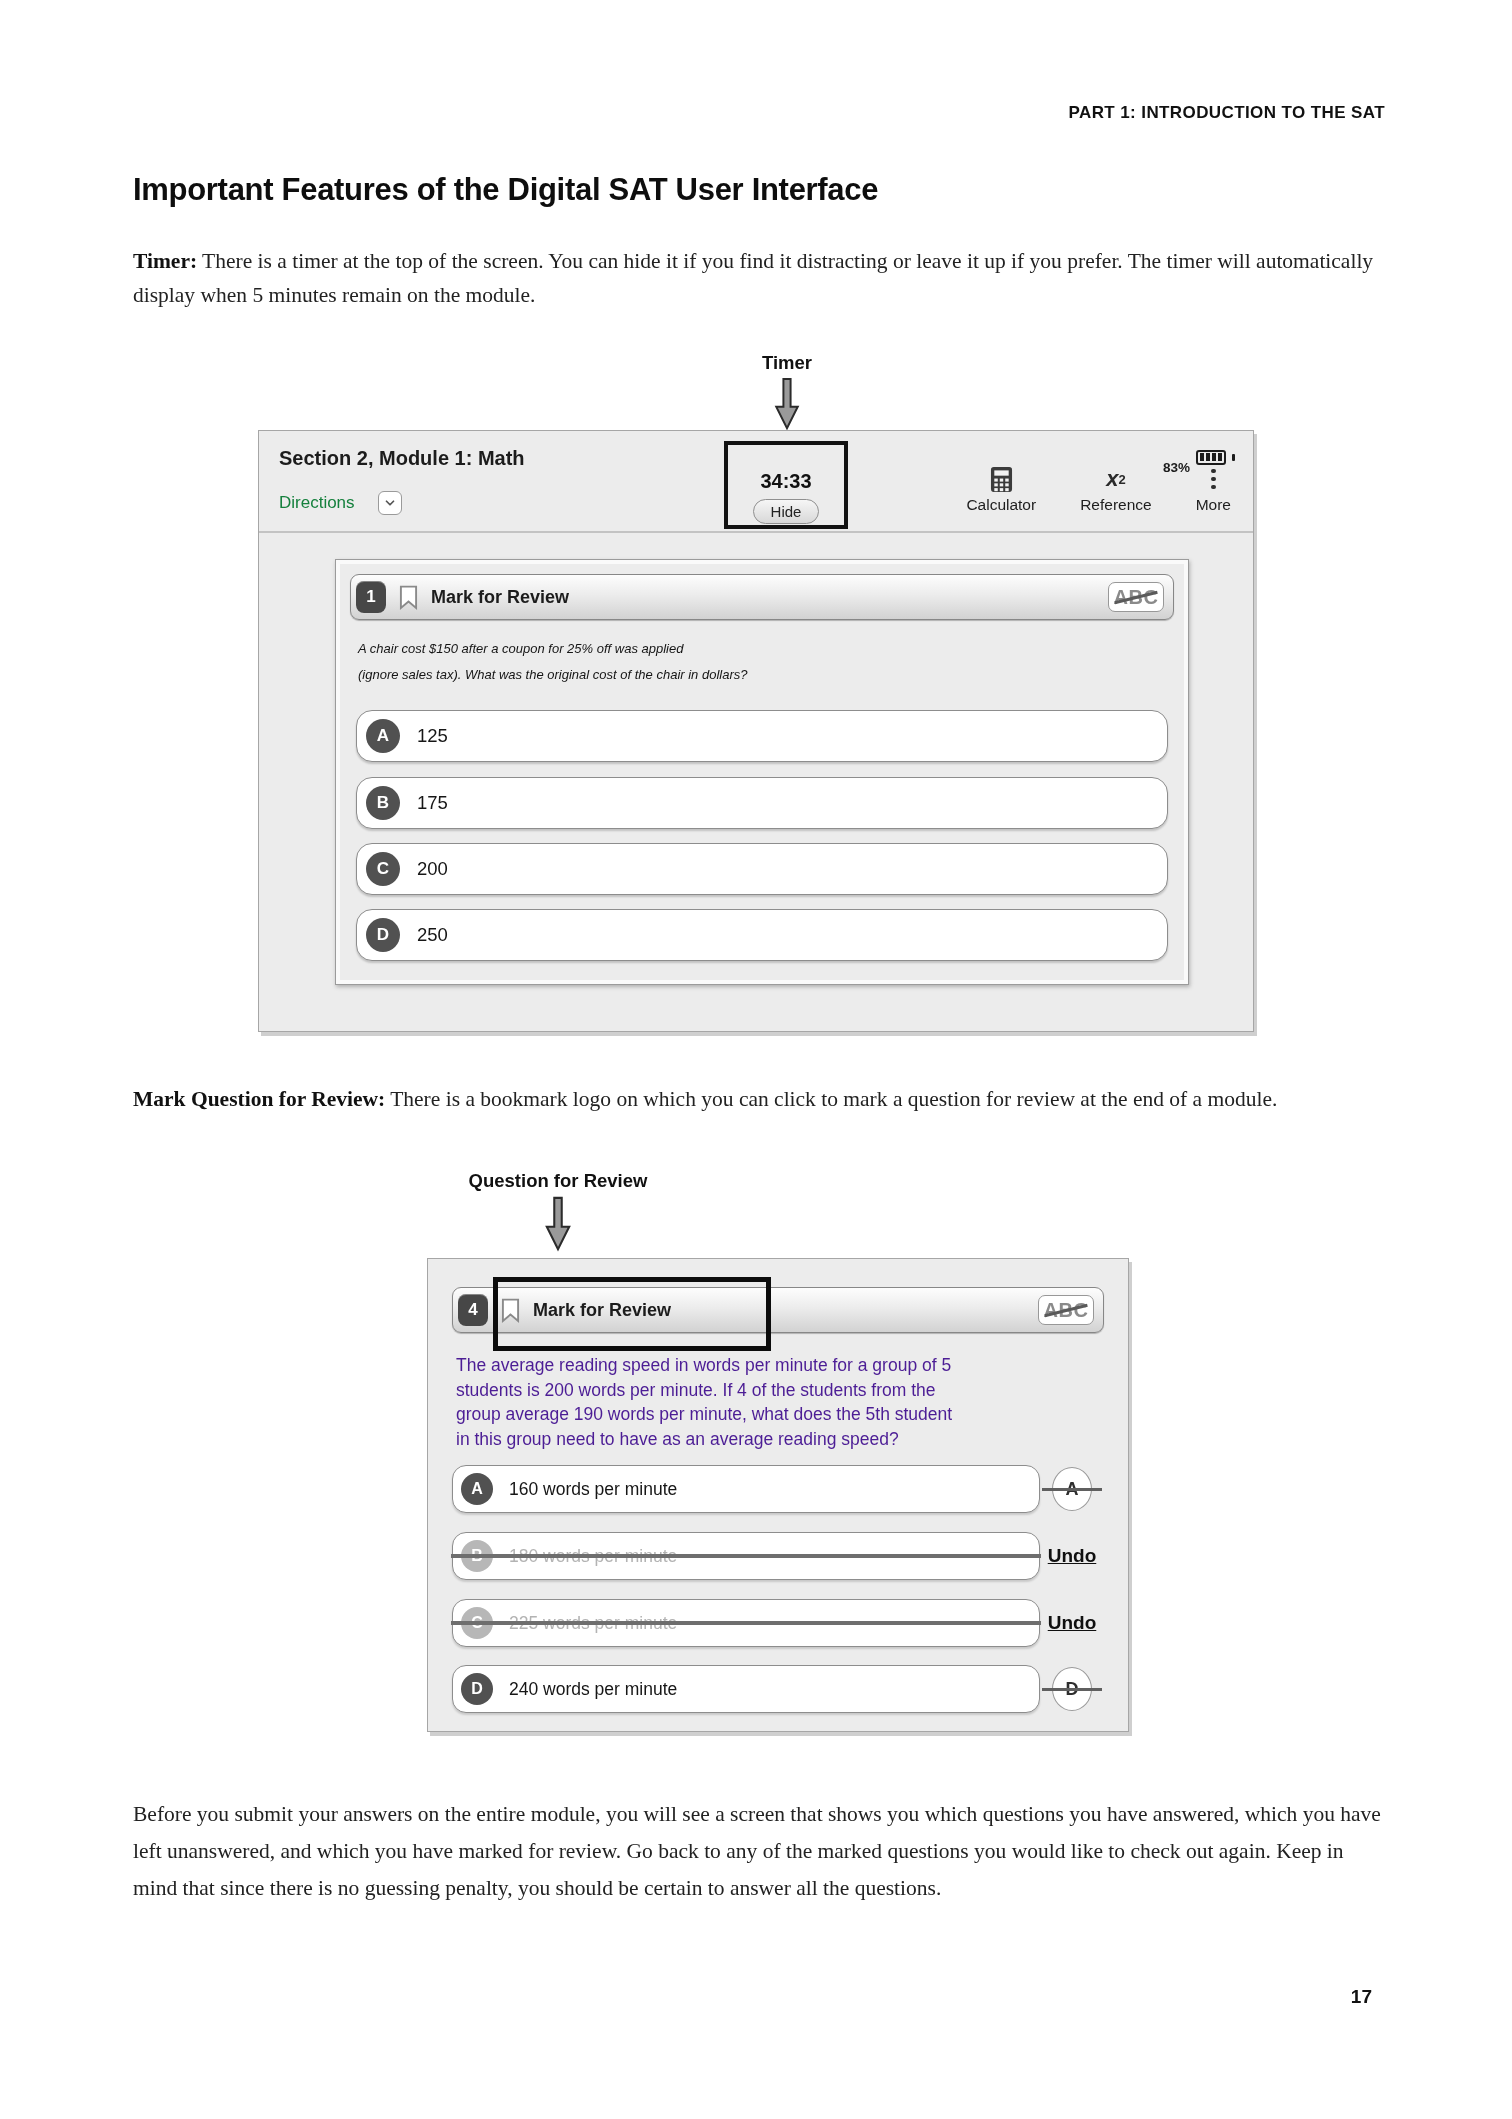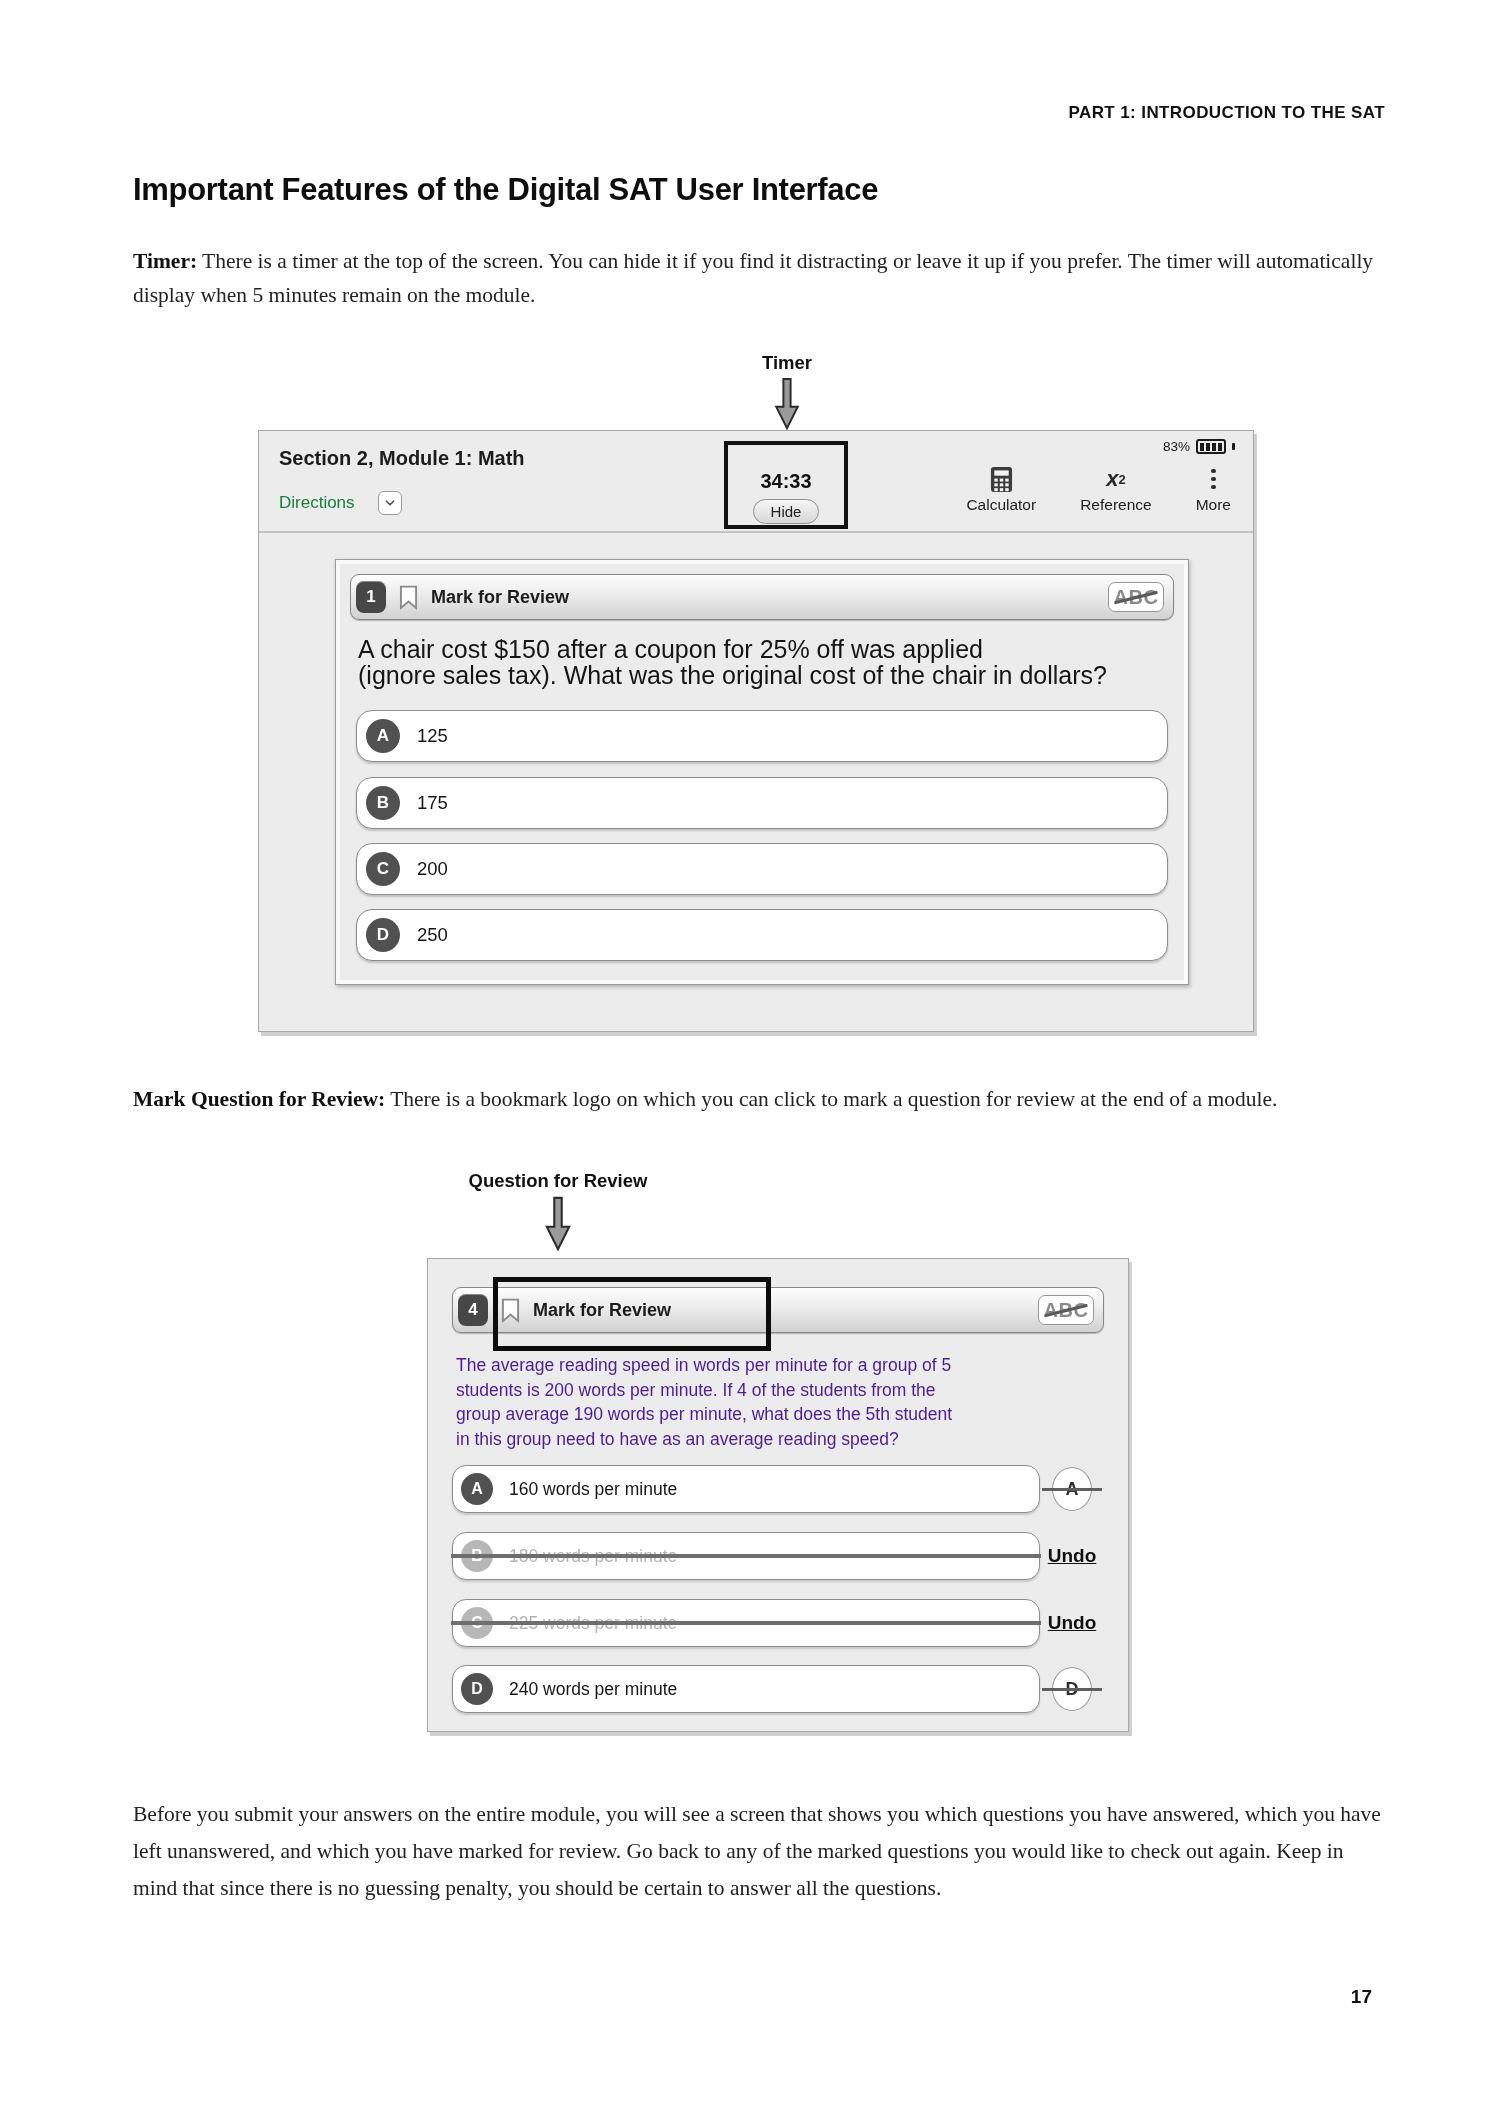--- a/index.html
+++ b/index.html
@@ -58,21 +58,21 @@
     position:absolute;left:465px;top:10px;width:116px;height:80px;
     border:4px solid #121212;display:flex;flex-direction:column;align-items:center;justify-content:center;gap:6px;
   }
   .timer-value{font-size:20px;font-weight:bold;color:#101010;margin-top:24px;}
   .hide-btn{
     font-family:"Liberation Sans",sans-serif;font-size:15px;color:#222;
     padding:3px 17px;border:1px solid #8f8f8f;border-radius:14px;
     background:linear-gradient(180deg,#f6f6f6,#d8d8d8);
   }
   .battery-wrap{position:absolute;right:18px;top:8px;display:flex;align-items:center;gap:6px;}
-  .battery-pct{font-size:13.5px;font-weight:normal;color:#1b1b1b;}
+  .battery-pct{font-size:13.5px;font-weight:bold;color:#1b1b1b;margin-top:21px;}
   .battery-body{width:30px;height:15px;border:2px solid #1c1c1c;border-radius:3px;display:flex;align-items:center;gap:2px;padding:0 2px;box-sizing:border-box;}
   .battery-bar{width:4px;height:8px;background:#1c1c1c;}
   .battery-nub{width:3px;height:7px;background:#1c1c1c;border-radius:1px;}
   .tools{position:absolute;right:22px;top:34px;display:flex;gap:44px;}
   .tool{display:flex;flex-direction:column;align-items:center;gap:3px;}
   .tool .ticon{height:28px;display:flex;align-items:center;justify-content:center;}
   .tool .tlabel{font-size:15.5px;color:#1e1e1e;}
   .ref-x{font-style:italic;font-weight:bold;font-size:22px;color:#2a2a2a;line-height:1;}
   .ref-sup{font-weight:bold;font-size:13px;vertical-align:super;color:#2a2a2a;}
   .dots{display:flex;flex-direction:column;gap:3.5px;align-items:center;}
@@ -105,21 +105,21 @@
     font-family:"Liberation Sans",sans-serif;font-weight:bold;font-size:20px;color:#8a8a8a;
     letter-spacing:.5px;display:flex;align-items:center;justify-content:center;padding:0;
   }
   .abc-btn::after{
     content:"";position:absolute;left:5px;right:5px;top:48%;height:2.5px;background:#5a5a5a;
     transform:rotate(-14deg);
   }
 
   
   .qcard .markbar{left:14px;right:14px;top:14px;}
-  .qtext{position:absolute;left:22px;top:76px;font-size:25px;line-height:26px;color:#151515;margin:0;}
+  .qtext{position:absolute;left:22px;top:76px;font-size:13px;line-height:26px;color:#151515;margin:0;font-style:italic;}
   .opt{
     position:absolute;left:20px;right:20px;height:50px;background:#fff;
     border:1.5px solid #8d8d8d;border-radius:16px;box-shadow:0 2px 2px rgba(0,0,0,.18);
     display:flex;align-items:center;
   }
   .letter-circle{
     width:34px;height:34px;border-radius:50%;background:#515151;color:#fff;
     font-weight:bold;font-size:17px;display:flex;align-items:center;justify-content:center;
     margin-left:9px;flex:none;
   }

